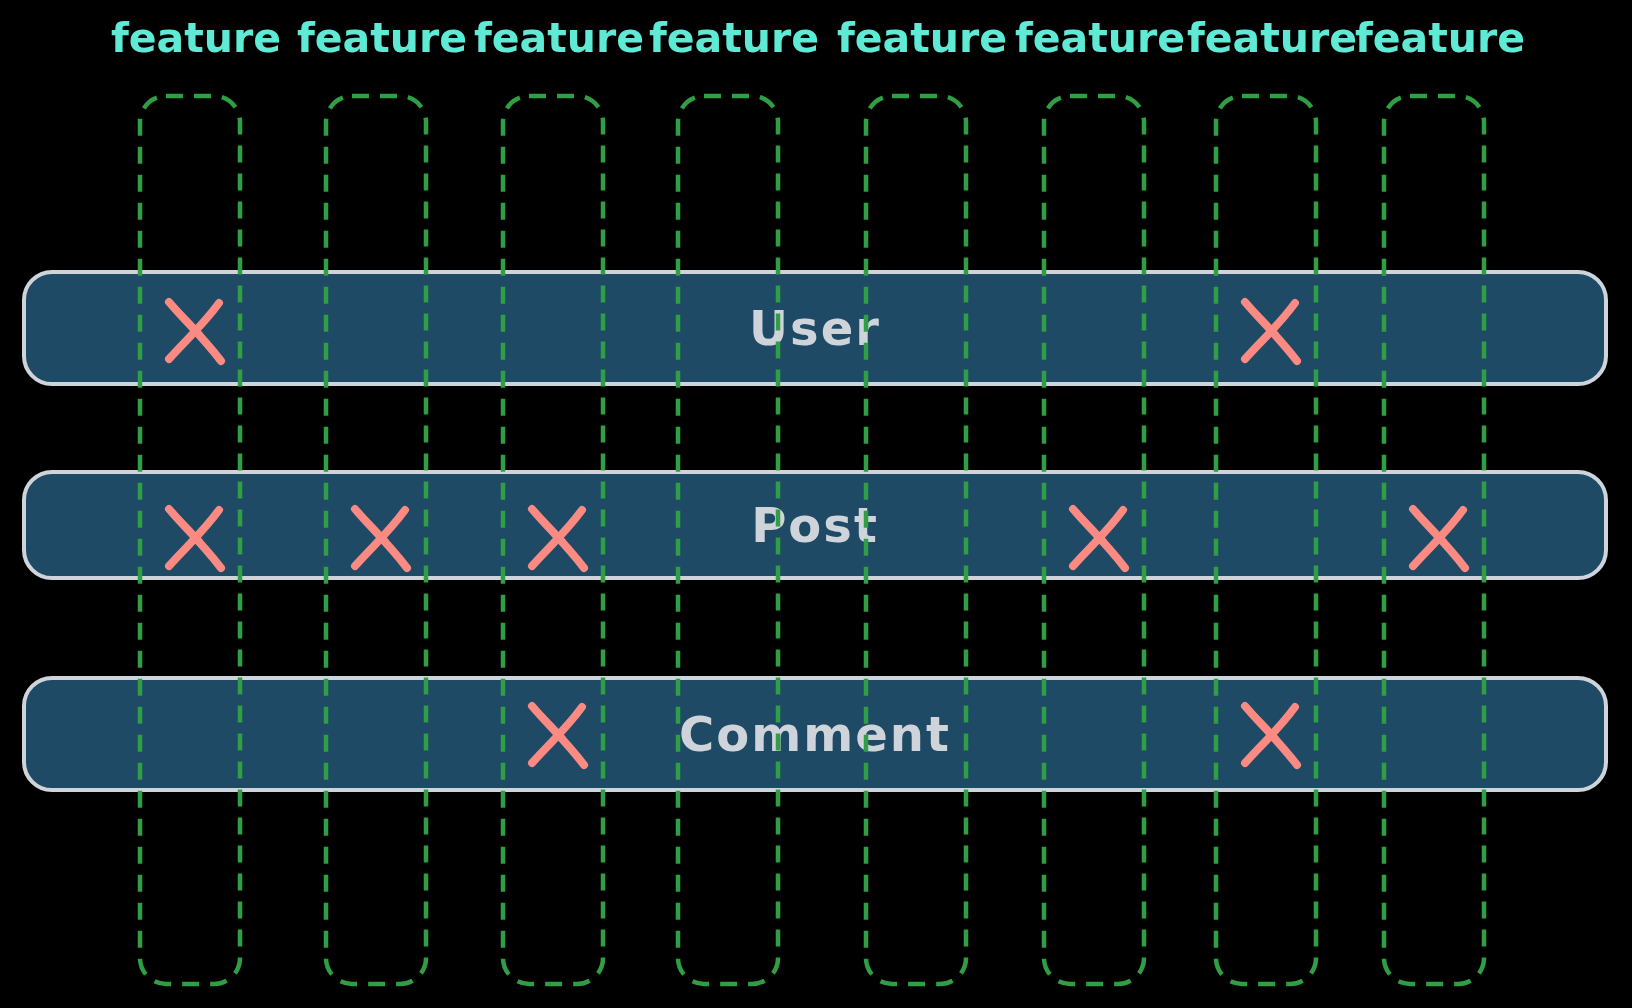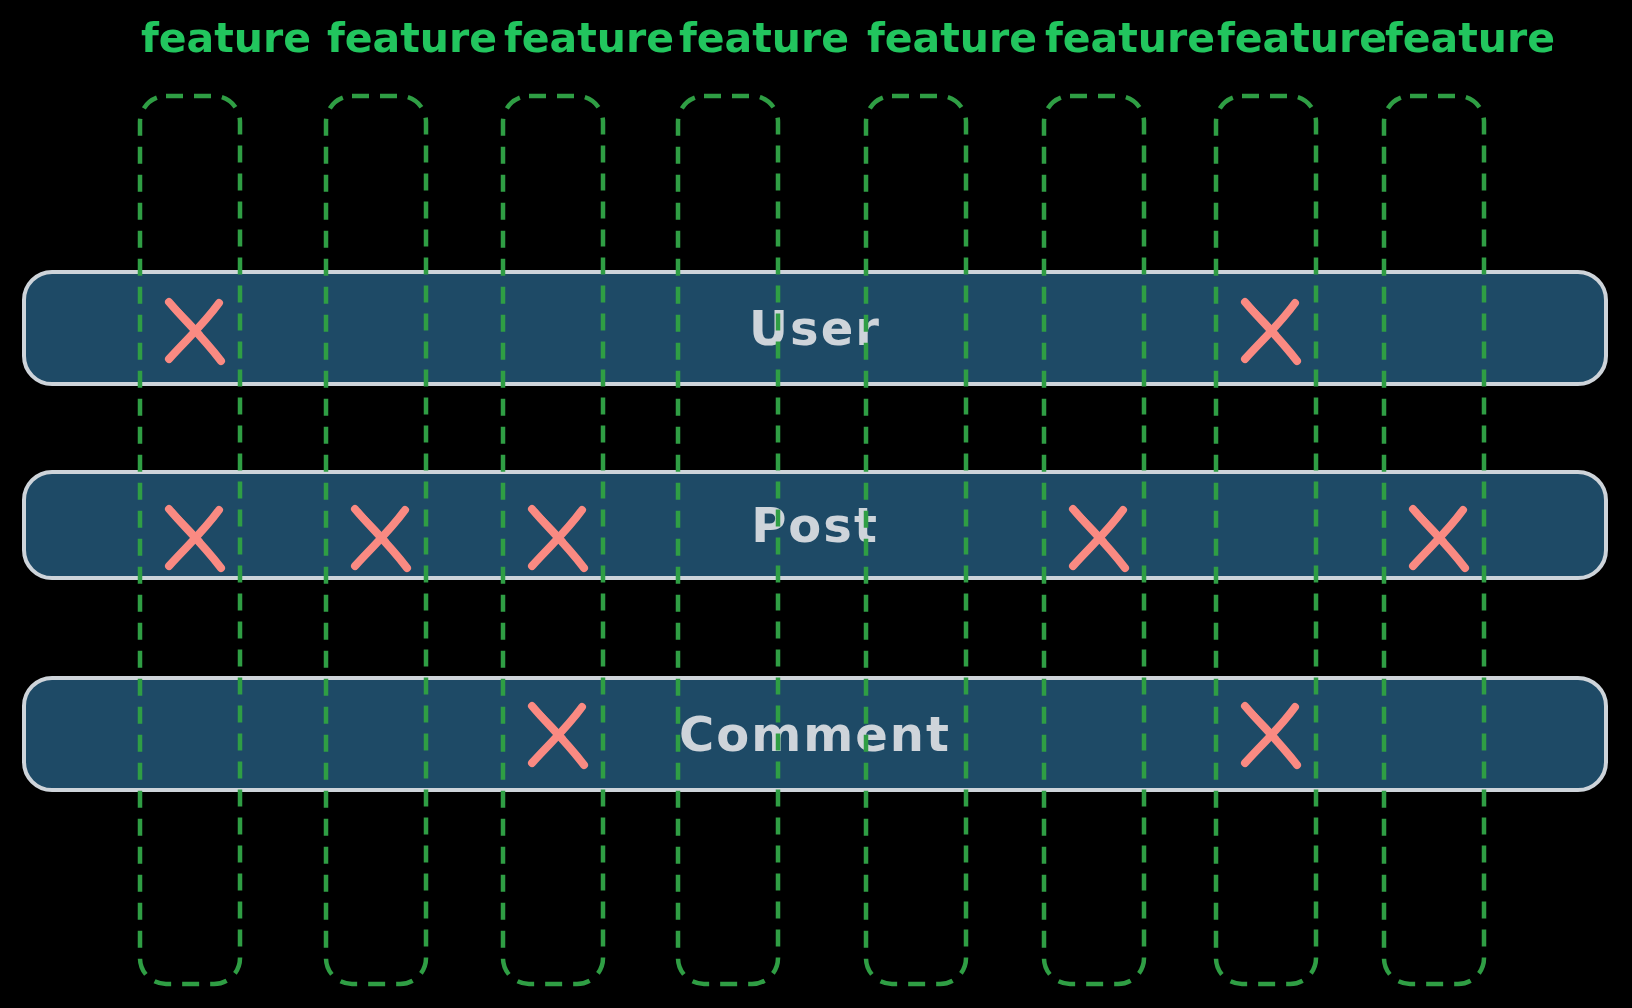--- a/index.html
+++ b/index.html
@@ -40,27 +40,26 @@
     inset: 0;
     z-index: 2;
     pointer-events: none;
   }
   
   .labels-layer { position: absolute; inset: 0; z-index: 3; }
   .feature-label {
     position: absolute;
     top: 18px;
     transform: translateX(-50%);
-    color: #22c55e;
+    color: #5eead4;
     font-size: 41px;
     font-weight: 600;
     line-height: 1;
     white-space: nowrap;
     user-select: none;
-    margin-left: 30px;
   }
   
   .marks-layer {
     position: absolute;
     inset: 0;
     z-index: 4;
     pointer-events: none;
   }
 </style>
 </head>

